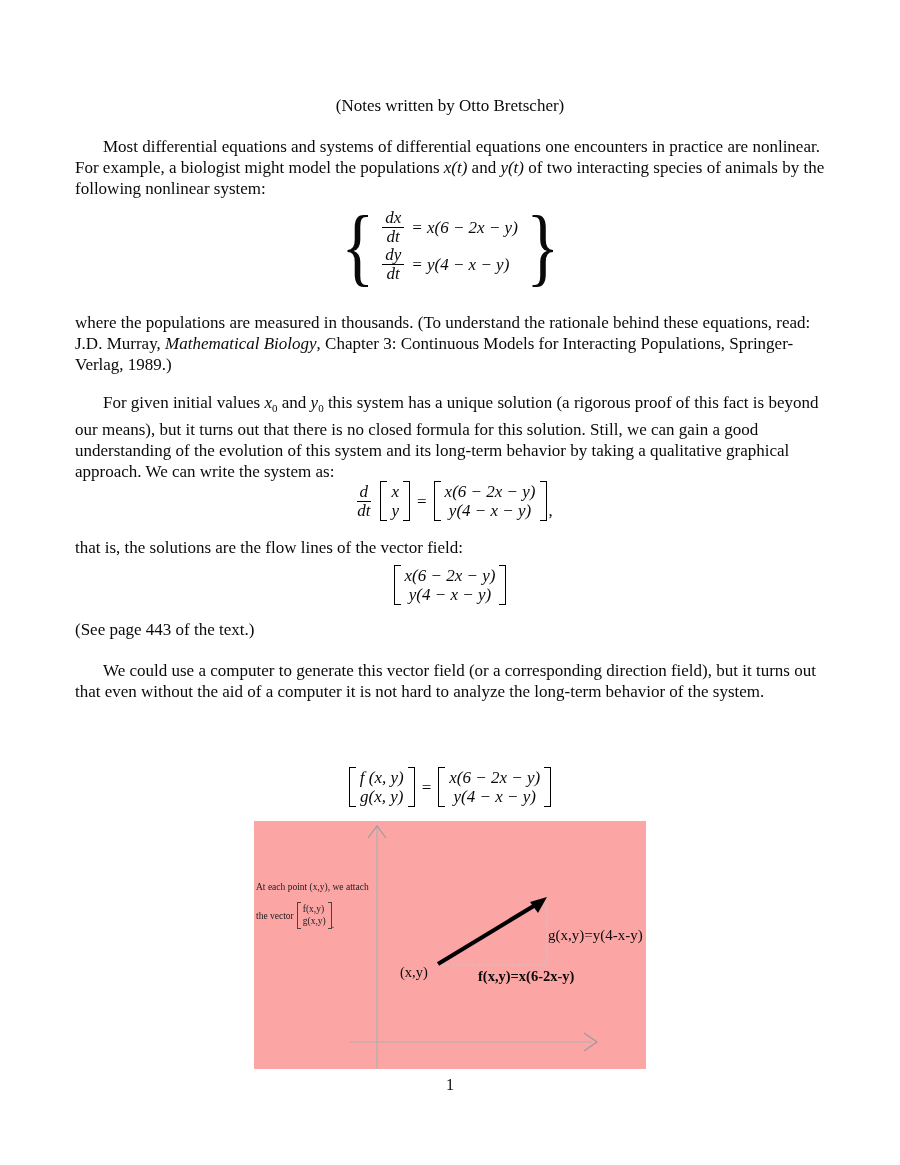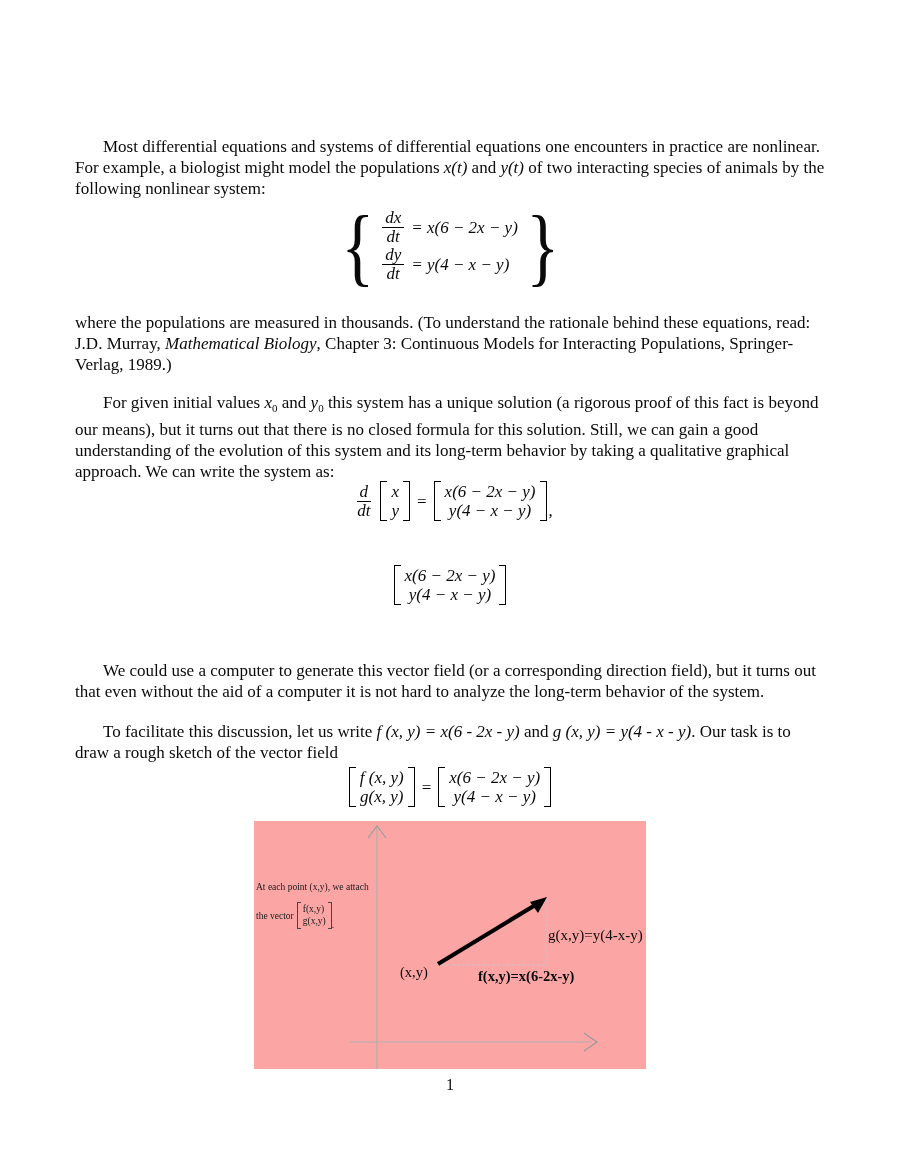--- a/index.html
+++ b/index.html
@@ -51,20 +51,21 @@
   .fig-f{position:absolute;left:224px;top:147px;font-size:14.5px;font-weight:bold;}
   .fig-g{position:absolute;left:294px;top:106px;font-size:15px;}
 
   .pagenum{position:absolute;top:1076px;left:0;width:900px;text-align:center;font-size:16px;}
 </style>
 </head>
 <body>
 
 <div class="page">
 
+  <div class="subtitle">(Notes written by Otto Bretscher)</div>
 
   <div class="block ind" style="top:136px"><span>Most differential equations and systems of differential equations one encounters in practice are nonlinear. For example, a biologist might model the populations </span><i>x(t)</i><span> and </span><i>y(t)</i><span> of two interacting species of animals by the following nonlinear system:</span></div>
 
   <div class="eq" style="top:203px">
     <span class="brace">{</span>
     <span class="sysrows">
       <span class="sysrow">
         <span class="frac">
           <span class="num">dx</span>
           <span class="den">dt</span>
@@ -100,34 +101,35 @@
     <span class="meq" style="font-style:normal">=</span>
     <span class="bk-l"></span>
     <span class="vcol">
       <span>x(6 − 2x − y)</span>
       <span>y(4 − x − y)</span>
     </span>
     <span class="bk-r"></span>
     <span class="tail">,</span>
   </div>
 
+  <div class="block" style="top:537px"><span>that is, the solutions are the flow lines of the vector field:</span></div>
 
   <div class="eq" style="top:564px">
     <span class="bk-l"></span>
     <span class="vcol">
       <span>x(6 − 2x − y)</span>
       <span>y(4 − x − y)</span>
     </span>
     <span class="bk-r"></span>
   </div>
 
+  <div class="block" style="top:619px"><span>(See page 443 of the text.)</span></div>
 
   <div class="block ind" style="top:660px"><span>We could use a computer to generate this vector field (or a corresponding direction field), but it turns out that even without the aid of a computer it is not hard to analyze the long-term behavior of the system.</span></div>
 
-  <div class="block ind" style="top:721px"><span>To facilitate this discussion, let us write </span><i>f (x, y) = x(6 - 2x - y)</i><span> and </span><i>g (x, y) = y(4 - x - y)</i><span>. Our task is to draw a rough sketch of the vector field</span></div>
 
   <div class="eq" style="top:766px">
     <span class="bk-l"></span>
     <span class="vcol">
       <span>f (x, y)</span>
       <span>g(x, y)</span>
     </span>
     <span class="bk-r"></span>
     <span class="meq" style="font-style:normal">=</span>
     <span class="bk-l"></span>

